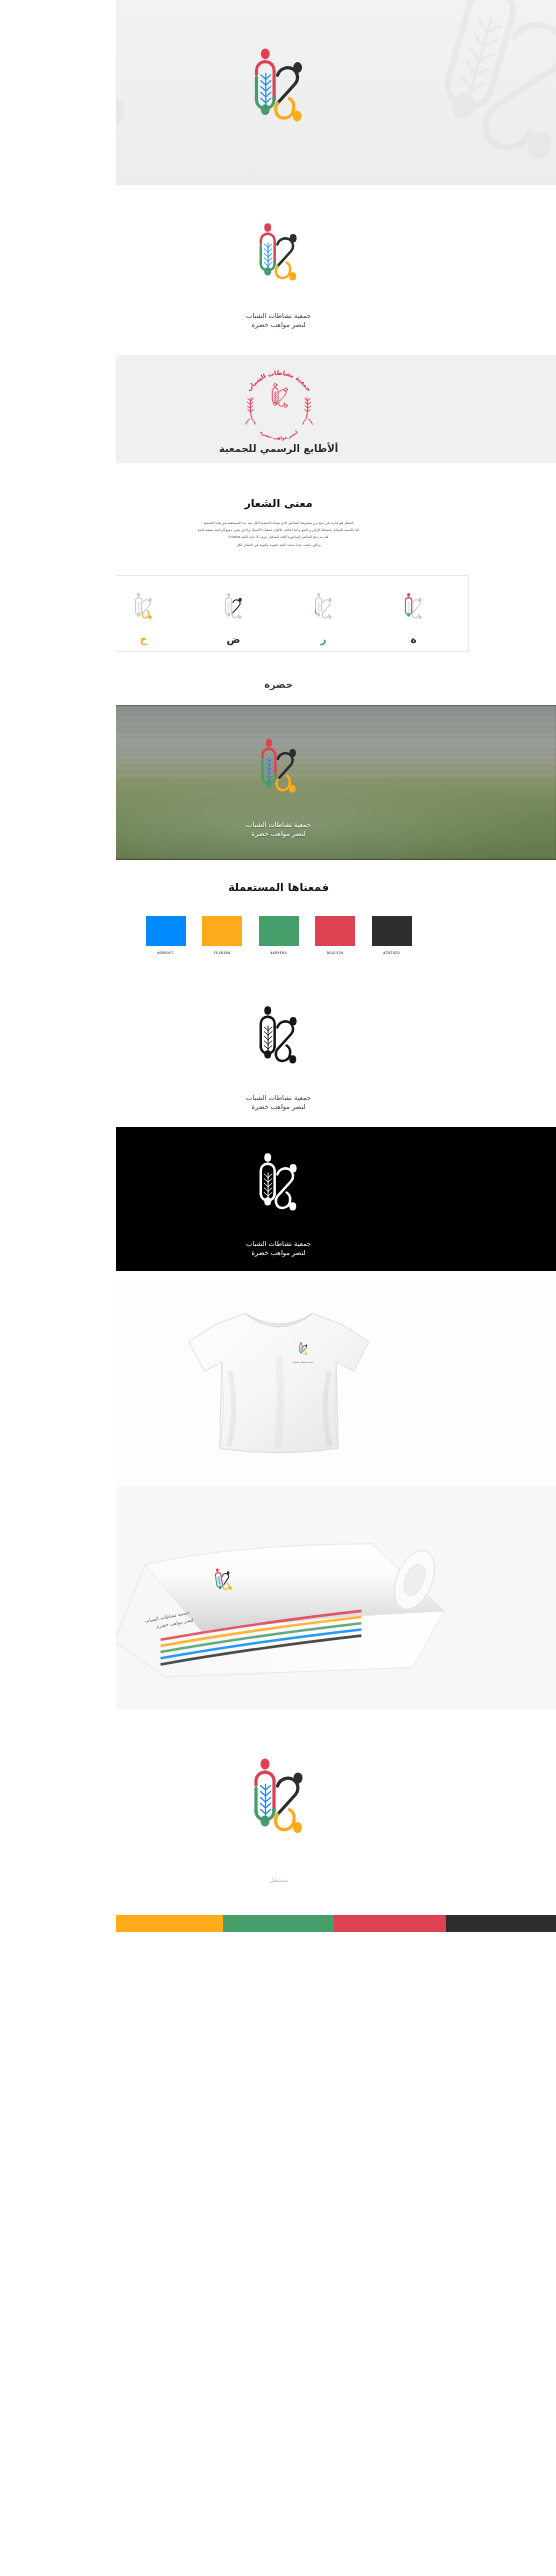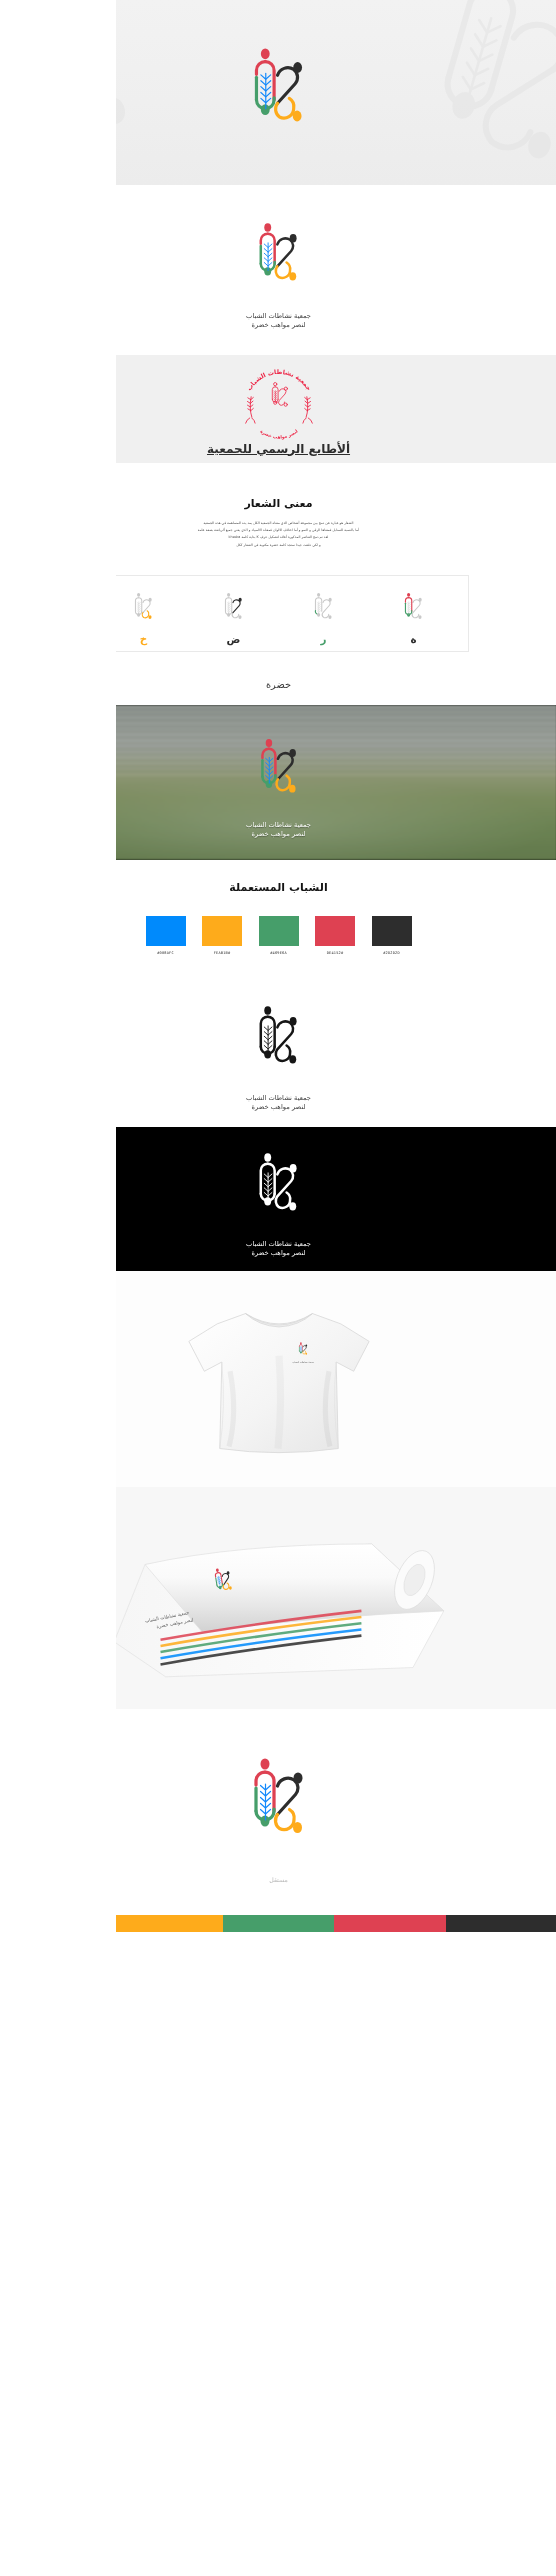--- a/index.html
+++ b/index.html
@@ -22,34 +22,34 @@
   .wm.right{right:-36px;top:-10.3px;transform:rotate(16deg) scale(1.45);}
 
   
   .s-white{height:170px;background:#ffffff;}
   .wordmark{margin-top:5.2px;text-align:center;line-height:1.35;}
   .wordmark .l1{font-size:6.7px;color:#3b3b3b;letter-spacing:0.1px;}
   .wordmark .l2{font-size:6.7px;color:#3b3b3b;letter-spacing:0.1px;}
 
   
   .s-seal{height:108px;background:#f0f0f0;}
-  .seal-caption{margin-top:0;font-size:12px;color:#2d2d2d;font-weight:600;text-decoration:underline;}
+  .seal-caption{margin-top:0;font-size:10px;color:#2d2d2d;font-weight:600;}
 
   
   .s-meaning{min-height:108px;background:#ffffff;padding:17.5px 0 5.2px;}
   .h-title{font-size:11px;font-weight:700;color:#141414;margin-bottom:9.3px;text-align:center;}
   .para{width:361px;font-size:3.4px;line-height:2.0;color:#4a4a4a;text-align:center;}
   .para p{margin-bottom:0.5px;}
 
   
   .s-letters{min-height:134px;background:#ffffff;padding:2.1px 0 13.4px;}
   .letterbox{width:381px;border:0.5px solid #e9e9e9;background:#fff;display:flex;justify-content:space-around;align-items:flex-end;padding:11.3px 9.3px 7.2px;}
   .lcell{display:flex;flex-direction:column;align-items:center;gap:3.6px;}
   .lchar{font-size:10.3px;line-height:1;font-weight:600;}
-  .khadra{margin-top:27px;font-size:9.8px;letter-spacing:2.6px;color:#3a3a3a;font-weight:400;}
+  .khadra{margin-top:27px;font-size:9.8px;letter-spacing:2.6px;color:#3a3a3a;font-weight:700;}
 
   
   .s-stadium{height:155px;background:#000;position:relative;}
   .stadium-bg{position:absolute;inset:0;
     background:
       radial-gradient(ellipse 70% 45% at 50% 78%, rgba(255,255,255,.22), transparent 70%),
       linear-gradient(180deg,#9fa6a1 0%, #b4b9b2 26%, #a7b089 44%, #8fa36c 60%, #7e9960 78%, #728d57 100%);
     filter:blur(0.8px);}
   .stadium-rows{position:absolute;left:0;right:0;top:0;height:46%;
     background:repeating-linear-gradient(180deg, rgba(255,255,255,.14) 0 2.6px, rgba(120,130,125,.14) 2.6px 5.7px);
@@ -349,21 +349,21 @@
       </svg>
       <div class="wordmark">
         <div class="l1">جمعية نشاطات الشباب</div>
         <div class="l2">لنصر مواهب خضرة</div>
       </div>
     </div>
     <div class="mini-credit">KOOL</div>
   </section>
 
   <section class="section s-colors">
-    <div class="h-title">الشباب المستعملة</div>
+    <div class="h-title">فمعناها المستعملة</div>
     <div class="swatches">
       <div class="swatch">
         <div class="chip" style="background:#2D2D2D"></div>
         <div class="hex">#2D2D2D</div>
       </div>
       <div class="swatch">
         <div class="chip" style="background:#DE4152"></div>
         <div class="hex">#DE4152</div>
       </div>
       <div class="swatch">

